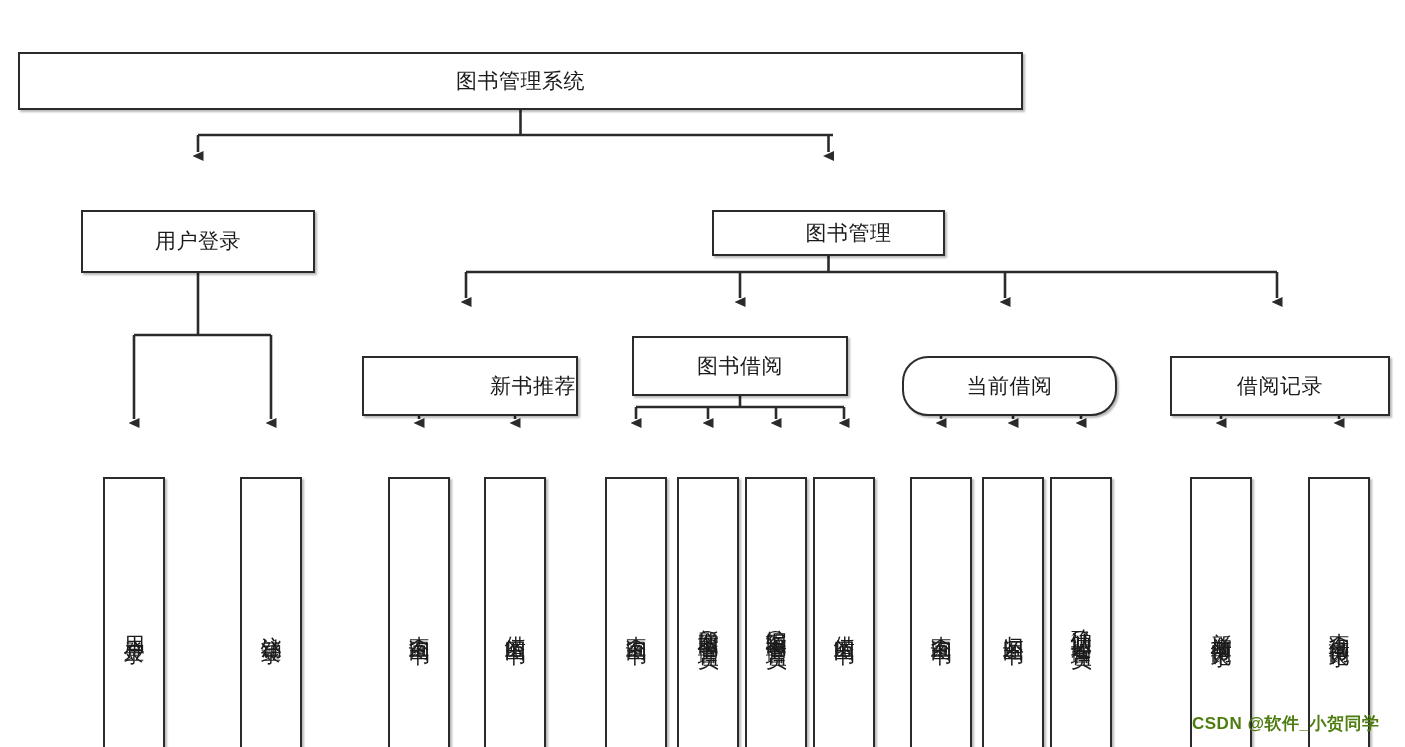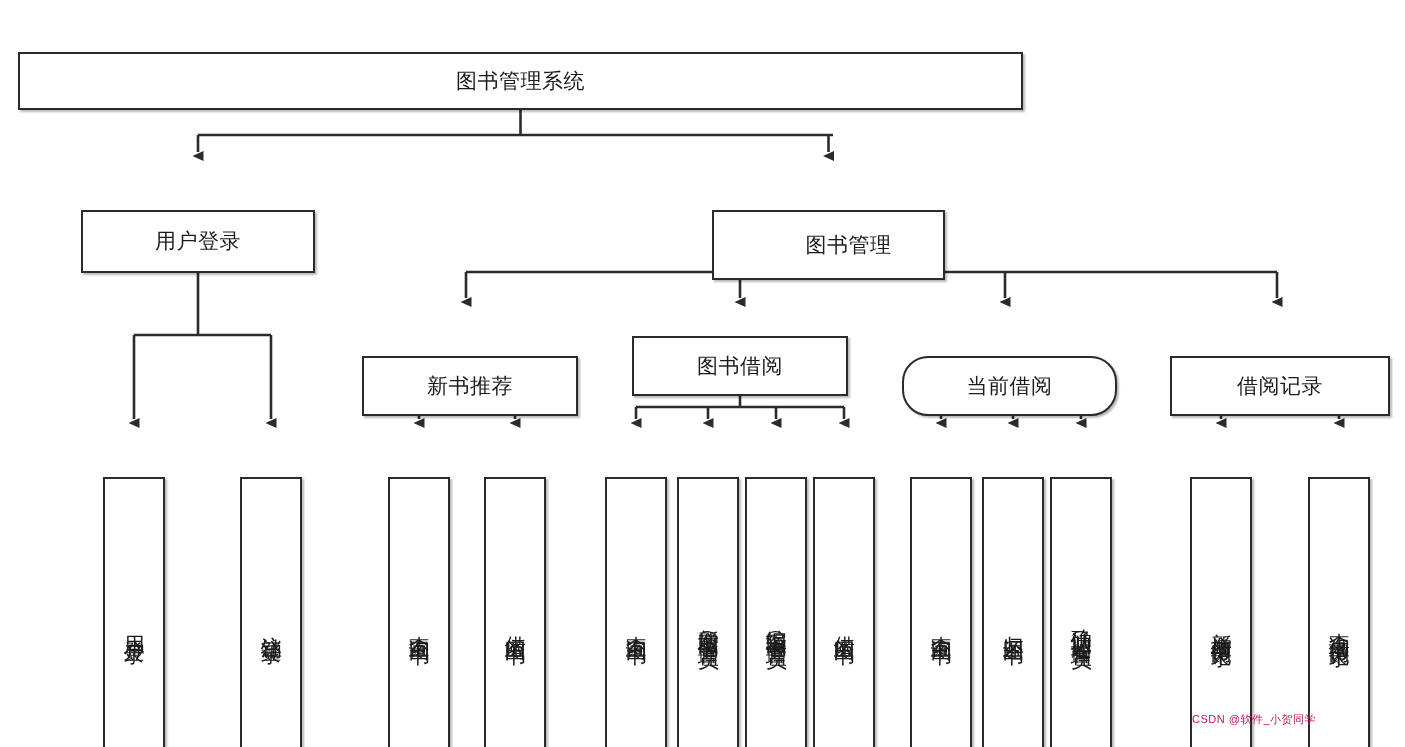--- a/index.html
+++ b/index.html
@@ -45,24 +45,25 @@
   }
   .node.vertical .node-label {
     writing-mode: vertical-rl;
     text-orientation: upright;
     letter-spacing: 3px;
     font-size: 21px;
     white-space: nowrap;
   }
   .watermark {
     position: absolute;
-    font-size: 11px;
-    color: #be185d;
+    font-size: 17px;
+    color: #4d7c0f;
     white-space: nowrap;
     letter-spacing: 0.5px;
+    font-weight: bold;
   }
 </style>
 </head>
 <body>
 
 <div id="canvas">
 
   <svg class="edges" viewBox="0 0 1405 747" xmlns="http://www.w3.org/2000/svg">
     <defs>
       <marker id="arrow" markerWidth="10" markerHeight="11" refX="1" refY="5.5" orient="auto" markerUnits="userSpaceOnUse">
@@ -113,25 +114,25 @@
     </g>
   </svg>
 
   <div class="node" style="left:18px; top:12px; width:1005px; height:58px;">
     <span class="node-label">图书管理系统</span>
   </div>
 
   <div class="node" style="left:81px; top:170px; width:234px; height:63px;">
     <span class="node-label">用户登录</span>
   </div>
-  <div class="node" style="left:712px; top:170px; width:233px; height:70px;padding-left:40px;">
+  <div class="node" style="left:712px; top:170px; width:233px; height:46px;padding-left:40px;">
     <span class="node-label">图书管理</span>
   </div>
 
-  <div class="node" style="left:362px; top:316px; width:216px; height:60px;">
+  <div class="node" style="left:362px; top:316px; width:216px; height:60px;justify-content:flex-end;">
     <span class="node-label">新书推荐</span>
   </div>
   <div class="node" style="left:632px; top:296px; width:216px; height:60px;">
     <span class="node-label">图书借阅</span>
   </div>
   <div class="node" style="left:902px; top:316px; width:215px; height:60px;border-radius:26px;">
     <span class="node-label">当前借阅</span>
   </div>
   <div class="node" style="left:1170px; top:316px; width:220px; height:60px;">
     <span class="node-label">借阅记录</span>

